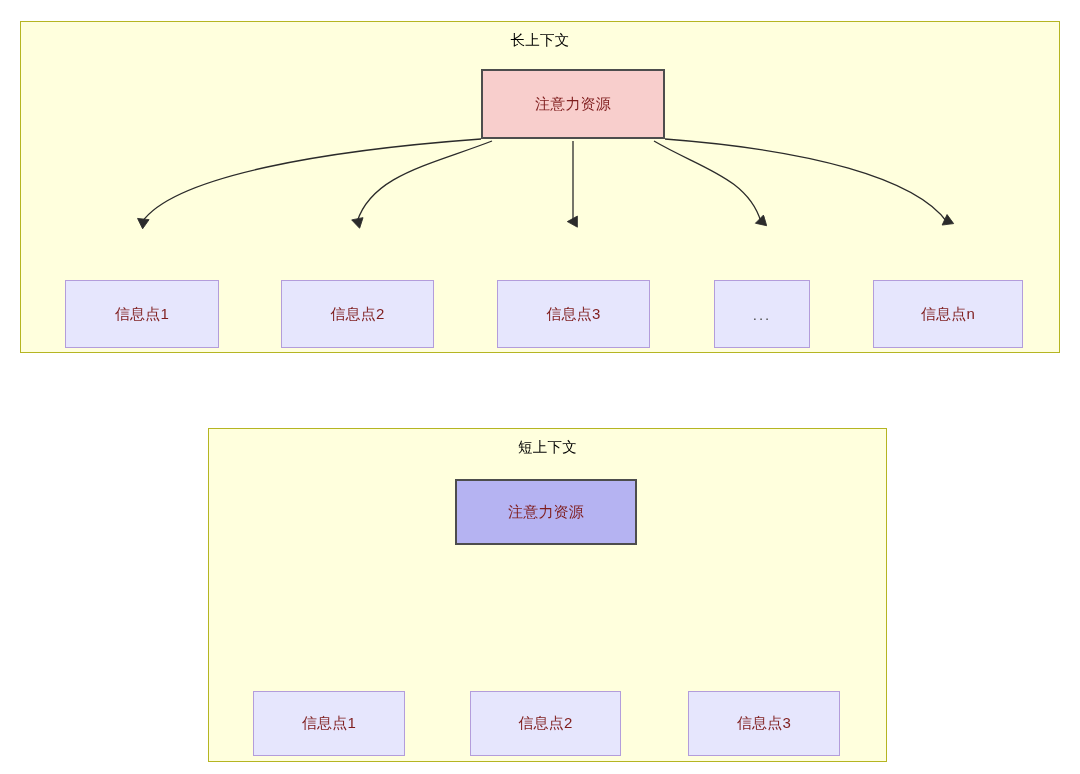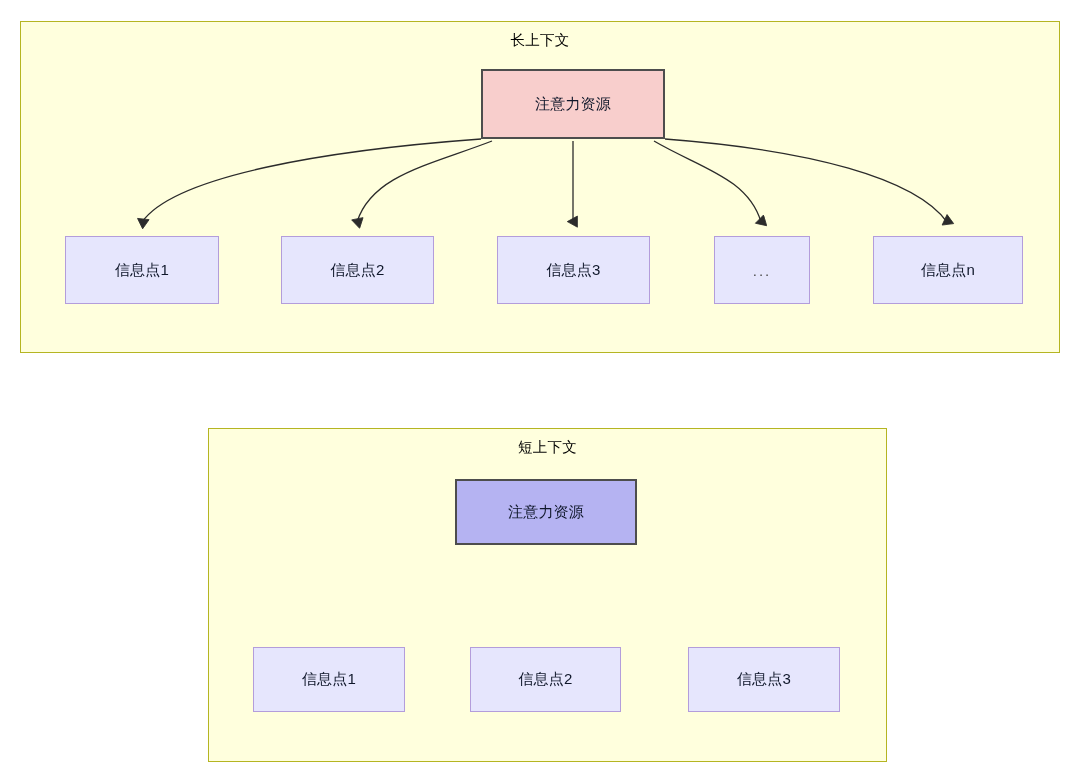--- a/index.html
+++ b/index.html
@@ -50,34 +50,35 @@
     line-height: 18px;
     letter-spacing: 0.2px;
   }
   .node {
     position: absolute;
     box-sizing: border-box;
     display: flex;
     align-items: center;
     justify-content: center;
     font-size: 15px;
-    color: #0f172a;
+    color: #7f1d1d;
     letter-spacing: 0.2px;
   }
   .node-root-pink {
     background: #f8cecc;
     border: 2px solid #4d4d4d;
   }
   .node-root-blue {
     background: #b5b3f2;
     border: 2px solid #4d4d4d;
   }
   .node-info {
     background: #e6e6fd;
     border: 1.6px solid #b39ddb;
+    margin-top: 44px;
   }
   
   #node-attn-long { left: 481px; top: 69px; width: 184px; height: 70px; }
   #node-info-1  { left: 65px;  top: 236px; width: 154px; height: 68px; }
   #node-info-2  { left: 281px; top: 236px; width: 153px; height: 68px; }
   #node-info-3  { left: 497px; top: 236px; width: 153px; height: 68px; }
   #node-info-e  { left: 714px; top: 236px; width: 96px;  height: 68px; }
   #node-info-n  { left: 873px; top: 236px; width: 150px; height: 68px; }
   
   #node-attn-short { left: 455px; top: 479px; width: 182px; height: 66px; }

